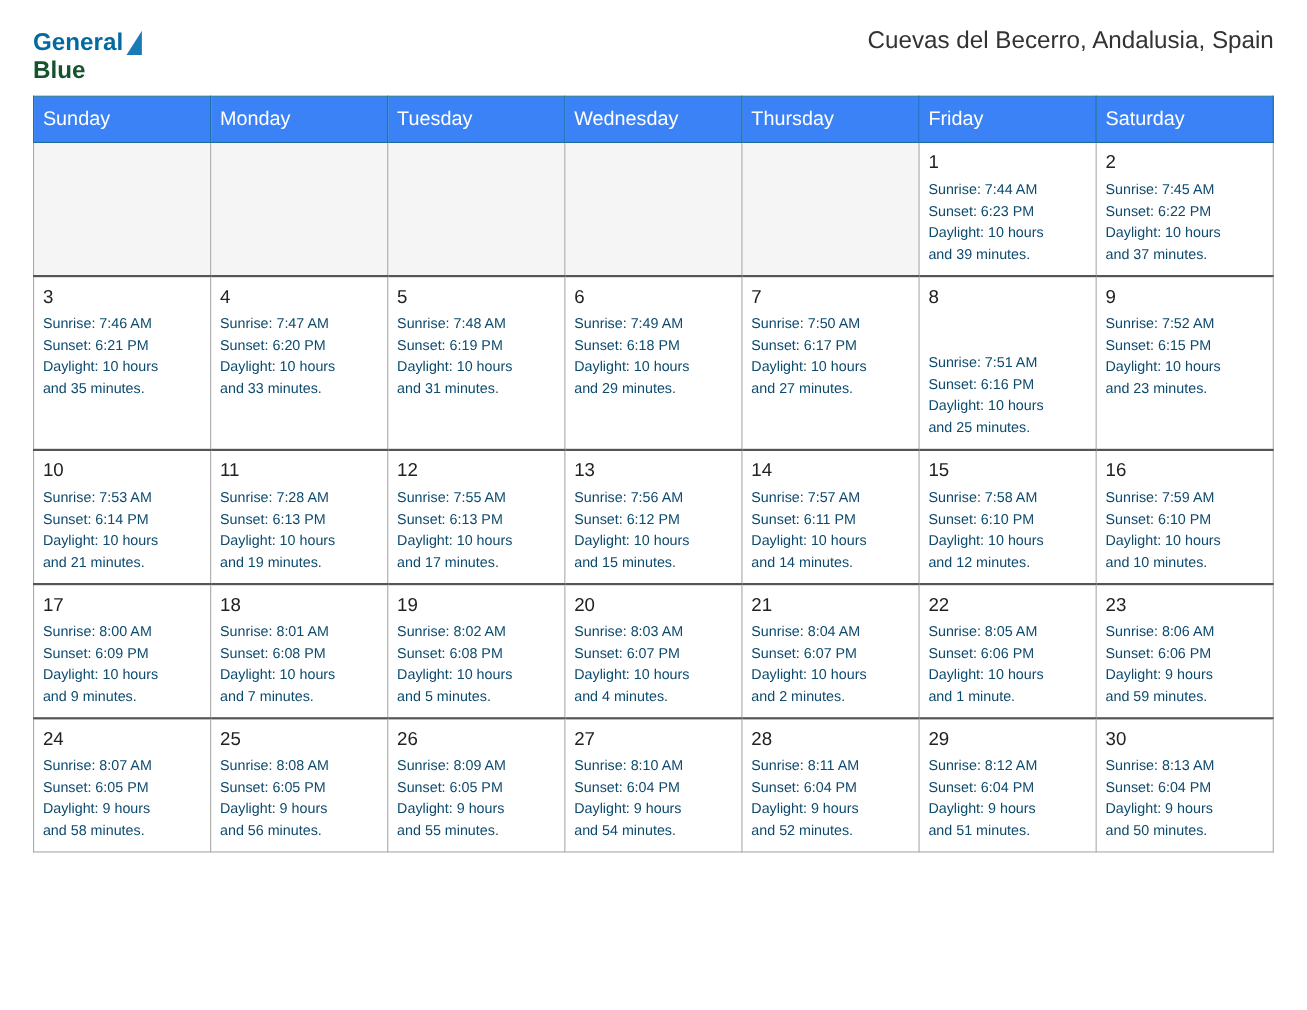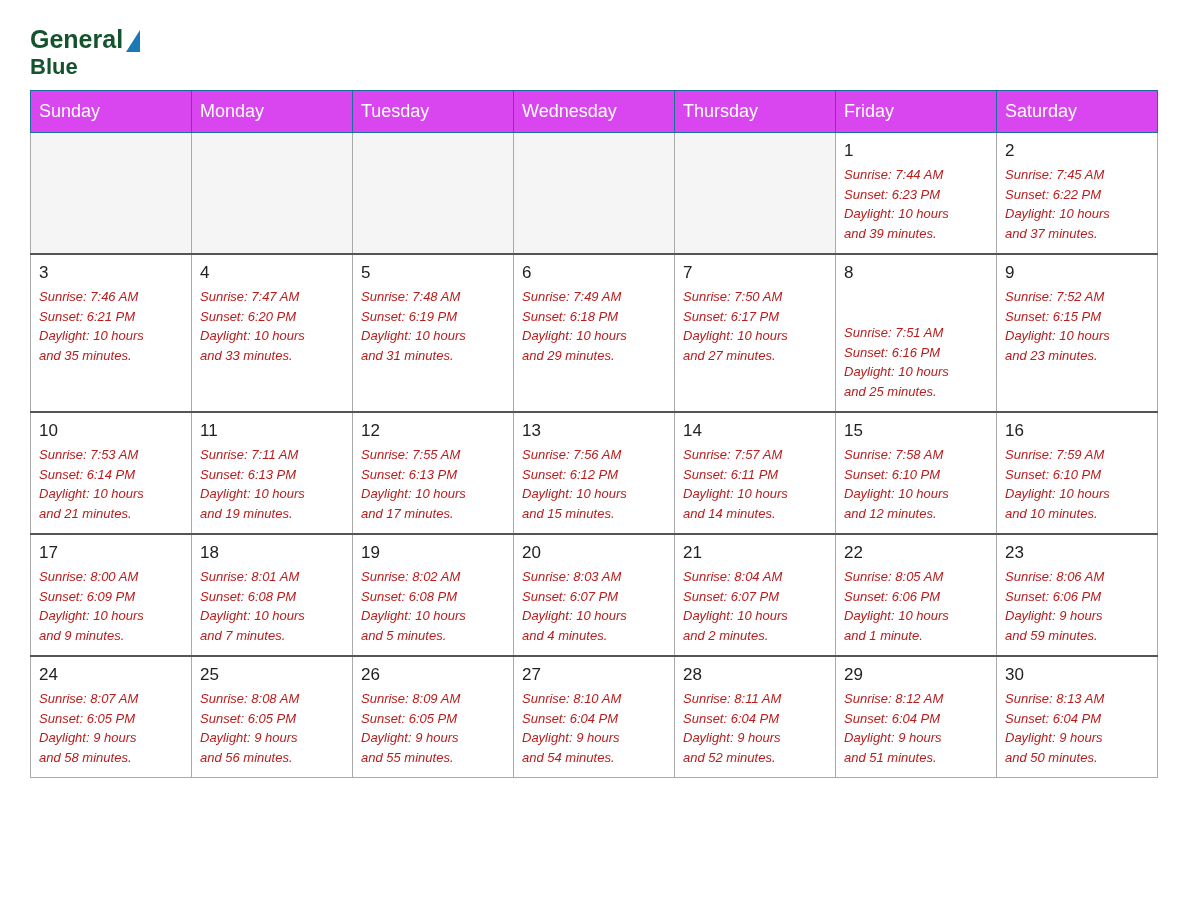--- a/index.html
+++ b/index.html
@@ -16,23 +16,23 @@
       align-items: flex-start;
       margin-bottom: 10px;
     }
     .logo {
       display: flex;
       flex-direction: column;
       align-items: flex-start;
       margin-top: 5px;
     }
     .logo-general {
-      font-size: 25px;
+      font-size: 22px;
       font-weight: bold;
-      color: #14532d;
+      color: #0369a1;
       display: flex;
       align-items: center;
     }
     .logo-triangle {
       width: 0;
       height: 0;
       border-left: 14px solid transparent;
       border-bottom: 22px solid #1a7ab5;
       display: inline-block;
       margin-left: 3px;
@@ -56,21 +56,21 @@
       font-size: 22px;
       color: #333;
       margin-top: 4px;
     }
     .calendar {
       width: 100%;
       border-collapse: collapse;
       margin-top: 10px;
     }
     .calendar th {
-      background: #d946ef;
+      background: #3b82f6;
       color: #fff;
       font-size: 18px;
       font-weight: normal;
       padding: 10px 8px;
       text-align: left;
       border: 1px solid #1a6fa0;
     }
     .calendar td {
       vertical-align: top;
       padding: 8px 8px 10px 8px;
@@ -86,40 +86,40 @@
     }
     .day-number {
       font-size: 17px;
       color: #222;
       font-weight: normal;
       margin-bottom: 4px;
       display: block;
     }
     .day-info {
       font-size: 13px;
-      color: #b91c1c;
+      color: #0c4a6e;
       line-height: 1.5;
-      font-style: italic;
     }
     .row-separator td {
       border-top: 2px solid #555;
     }
   </style>
 </head>
 <body>
 
 <div class="header">
   <div class="logo">
     <div class="logo-general">
       <span>General</span>
         <span class="logo-triangle"></span>
     </div>
     <div class="logo-blue">Blue</div>
   </div>
   <div class="title-area">
+    <div class="location">Cuevas del Becerro, Andalusia, Spain</div>
   </div>
 </div>
 
 <table class="calendar">
   <thead>
     <tr>
     <th>Sunday</th>
         <th>Monday</th>
         <th>Tuesday</th>
         <th>Wednesday</th>
@@ -204,21 +204,21 @@
       <tr class="row-separator">
         <td>
           <span class="day-number">10</span>
           <div class="day-info" style="white-space: pre-line;">Sunrise: 7:53 AM
 Sunset: 6:14 PM
 Daylight: 10 hours
 and 21 minutes.</div>
         </td>
         <td>
           <span class="day-number">11</span>
-          <div class="day-info" style="white-space: pre-line;">Sunrise: 7:11 AM
+          <div class="day-info" style="white-space: pre-line;">Sunrise: 7:28 AM
 Sunset: 6:13 PM
 Daylight: 10 hours
 and 19 minutes.</div>
         </td>
         <td>
           <span class="day-number">12</span>
           <div class="day-info" style="white-space: pre-line;">Sunrise: 7:55 AM
 Sunset: 6:13 PM
 Daylight: 10 hours
 and 17 minutes.</div>

